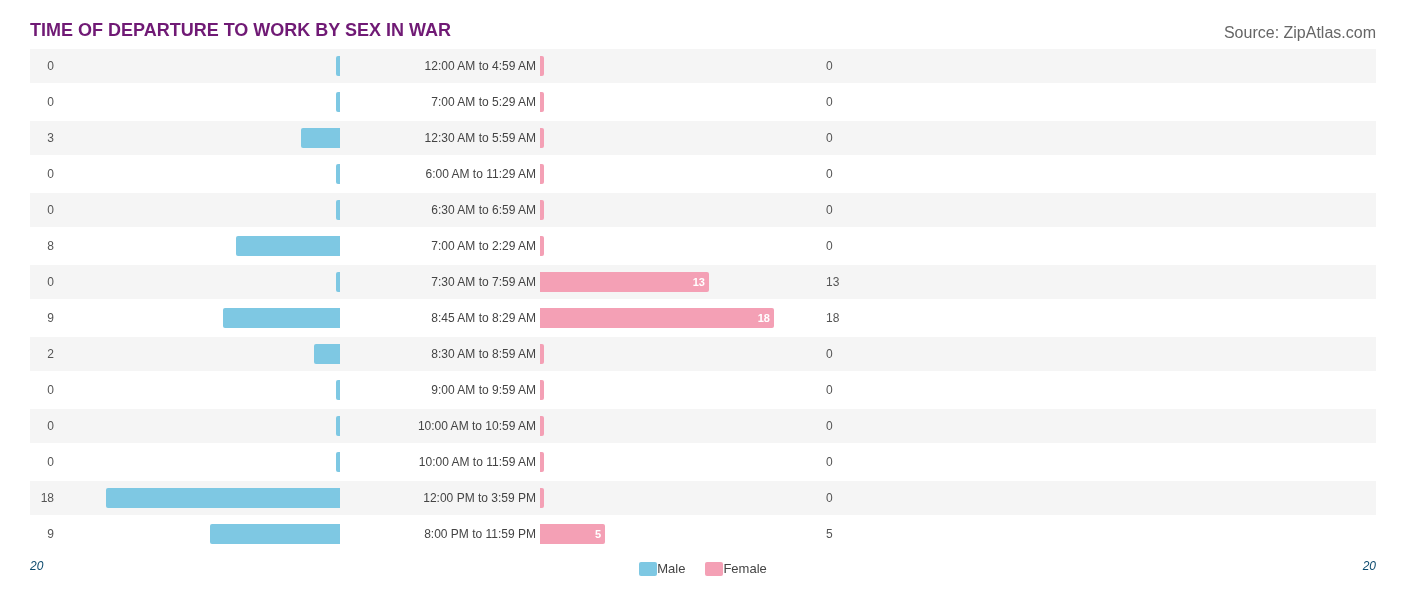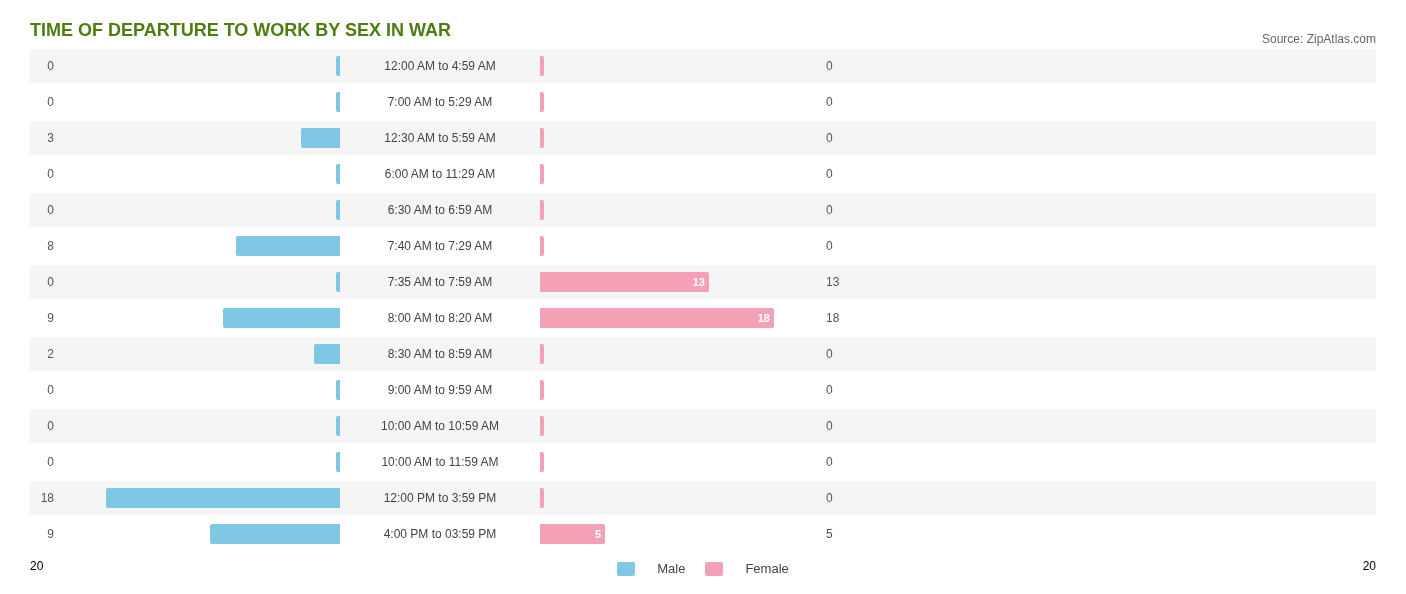--- a/index.html
+++ b/index.html
@@ -12,28 +12,28 @@
     }
     .chart-container {
       width: 1406px;
       height: 594px;
       padding: 20px 30px 50px 30px;
       position: relative;
     }
     .chart-title {
       font-size: 18px;
       font-weight: bold;
-      color: #4d7c0f;
+      color: #701a75;
       margin-bottom: 8px;
     }
     .source-text {
       position: absolute;
-      top: 32px;
+      top: 24px;
       right: 30px;
-      font-size: 12px;
+      font-size: 16px;
       color: #666;
     }
     .chart-area {
       position: relative;
       width: 100%;
       height: calc(100% - 60px);
     }
     .rows-container {
       width: 100%;
       position: relative;
@@ -96,46 +96,47 @@
     .right-value {
       width: 30px;
       text-align: left;
       font-size: 12px;
       color: #555;
       padding-left: 6px;
       flex-shrink: 0;
     }
     .label-center {
       width: 200px;
-      text-align: center;
+      text-align: right;
       font-size: 12px;
       color: #444;
       flex-shrink: 0;
       padding: 0 4px;
     }
     .bar-value-label {
       font-size: 11px;
       color: #fff;
       font-weight: bold;
     }
     .axis-label {
       font-size: 12px;
-      color: #000000;
+      color: #0c4a6e;
+      font-style: italic;
     }
     .legend {
       display: flex;
       justify-content: center;
       align-items: center;
       gap: 20px;
       margin-top: 6px;
     }
     .legend-item {
       display: flex;
       align-items: center;
-      gap: 22px;
+      gap: 0;
       font-size: 13px;
       color: #444;
     }
     .legend-box {
       width: 18px;
       height: 14px;
       border-radius: 2px;
     }
     .bottom-area {
       display: flex;
@@ -222,49 +223,49 @@
       </div>
     </div>
     <div class="right-value">0</div>
   </div>
         <div class="bar-row">
     <div class="left-value">8</div>
     <div class="left-bar-area">
       <div class="left-bar" style="width:104px;">
       </div>
     </div>
-    <div class="label-center">7:40 AM to 7:29 AM</div>
-    <div class="right-bar-area">
-      <div class="right-bar" style="width:0px;">
-        
-      </div>
-    </div>
-    <div class="right-value">0</div>
-  </div>
-        <div class="bar-row">
-    <div class="left-value">0</div>
-    <div class="left-bar-area">
-      <div class="left-bar" style="width:0px;">
-      </div>
-    </div>
-    <div class="label-center">7:35 AM to 7:59 AM</div>
+    <div class="label-center">7:00 AM to 2:29 AM</div>
+    <div class="right-bar-area">
+      <div class="right-bar" style="width:0px;">
+        
+      </div>
+    </div>
+    <div class="right-value">0</div>
+  </div>
+        <div class="bar-row">
+    <div class="left-value">0</div>
+    <div class="left-bar-area">
+      <div class="left-bar" style="width:0px;">
+      </div>
+    </div>
+    <div class="label-center">7:30 AM to 7:59 AM</div>
     <div class="right-bar-area">
       <div class="right-bar" style="width:169px;">
         <span class="bar-value-label">13</span>
       </div>
     </div>
     <div class="right-value">13</div>
   </div>
         <div class="bar-row">
     <div class="left-value">9</div>
     <div class="left-bar-area">
       <div class="left-bar" style="width:117px;">
       </div>
     </div>
-    <div class="label-center">8:00 AM to 8:20 AM</div>
+    <div class="label-center">8:45 AM to 8:29 AM</div>
     <div class="right-bar-area">
       <div class="right-bar" style="width:234px;">
         <span class="bar-value-label">18</span>
       </div>
     </div>
     <div class="right-value">18</div>
   </div>
         <div class="bar-row">
     <div class="left-value">2</div>
     <div class="left-bar-area">
@@ -334,21 +335,21 @@
       </div>
     </div>
     <div class="right-value">0</div>
   </div>
         <div class="bar-row">
     <div class="left-value">9</div>
     <div class="left-bar-area">
       <div class="left-bar" style="width:130px;">
       </div>
     </div>
-    <div class="label-center">4:00 PM to 03:59 PM</div>
+    <div class="label-center">8:00 PM to 11:59 PM</div>
     <div class="right-bar-area">
       <div class="right-bar" style="width:65px;">
         <span class="bar-value-label">5</span>
       </div>
     </div>
     <div class="right-value">5</div>
   </div>
       </div>
 
     <div class="bottom-area">

